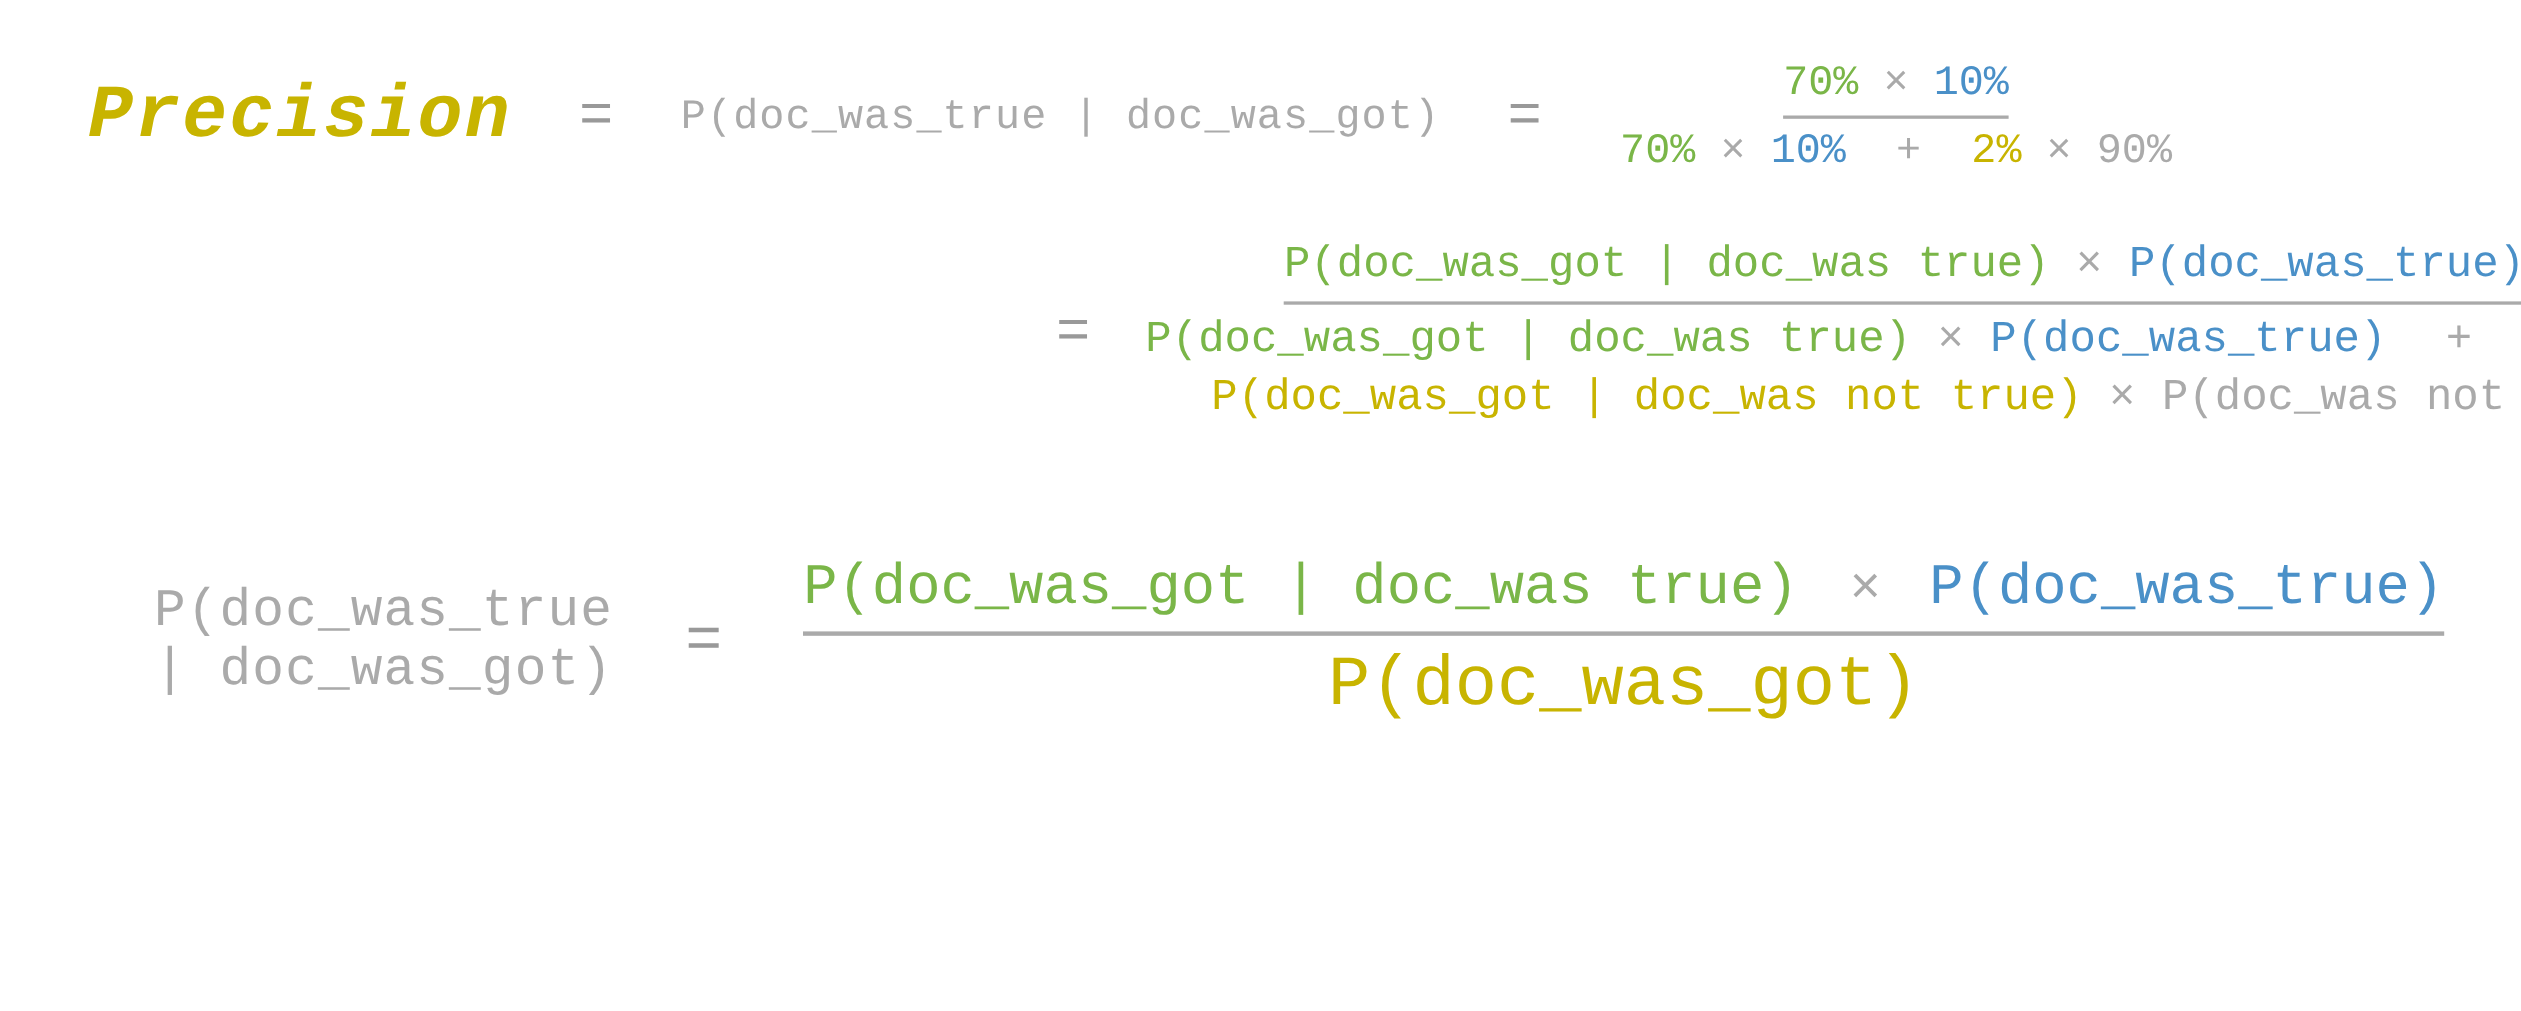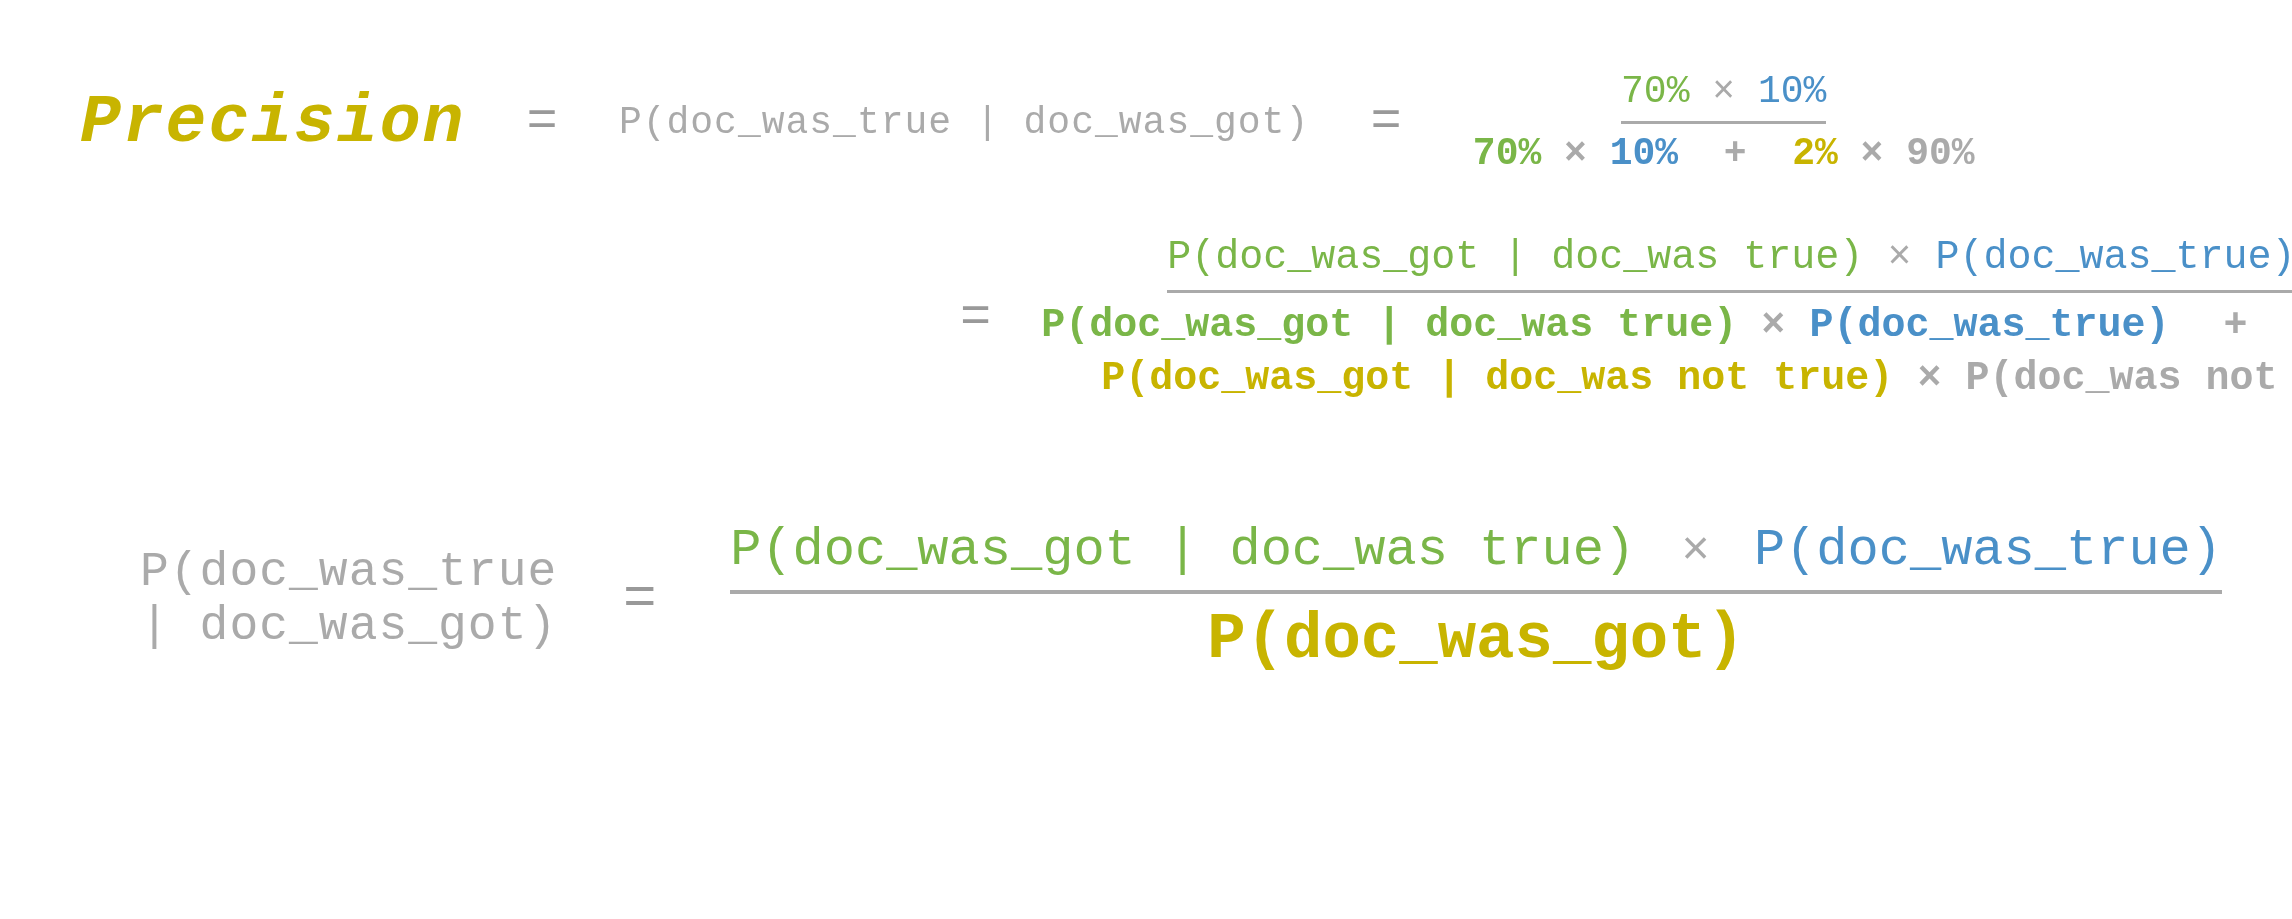--- a/index.html
+++ b/index.html
@@ -16,21 +16,21 @@
       width: 100%;
       height: 100%;
       position: relative;
       padding: 40px 60px;
     }
 
     
     .row1 {
       display: flex;
       align-items: center;
-      margin-top: 30px;
+      margin-top: 14px;
       margin-left: 20px;
     }
 
     .precision-label {
       font-size: 68px;
       font-weight: 700;
       color: #c8b400;
       font-style: italic;
       letter-spacing: 2px;
     }
@@ -67,21 +67,20 @@
       min-width: 200px;
       text-align: center;
       font-size: 38px;
     }
 
     .fraction .denominator {
       padding-top: 8px;
       min-width: 200px;
       text-align: center;
       font-size: 38px;
-      font-weight: bold;
     }
 
     
     .row2 {
       display: flex;
       align-items: center;
       margin-top: 60px;
       margin-left: 870px;
     }
 

